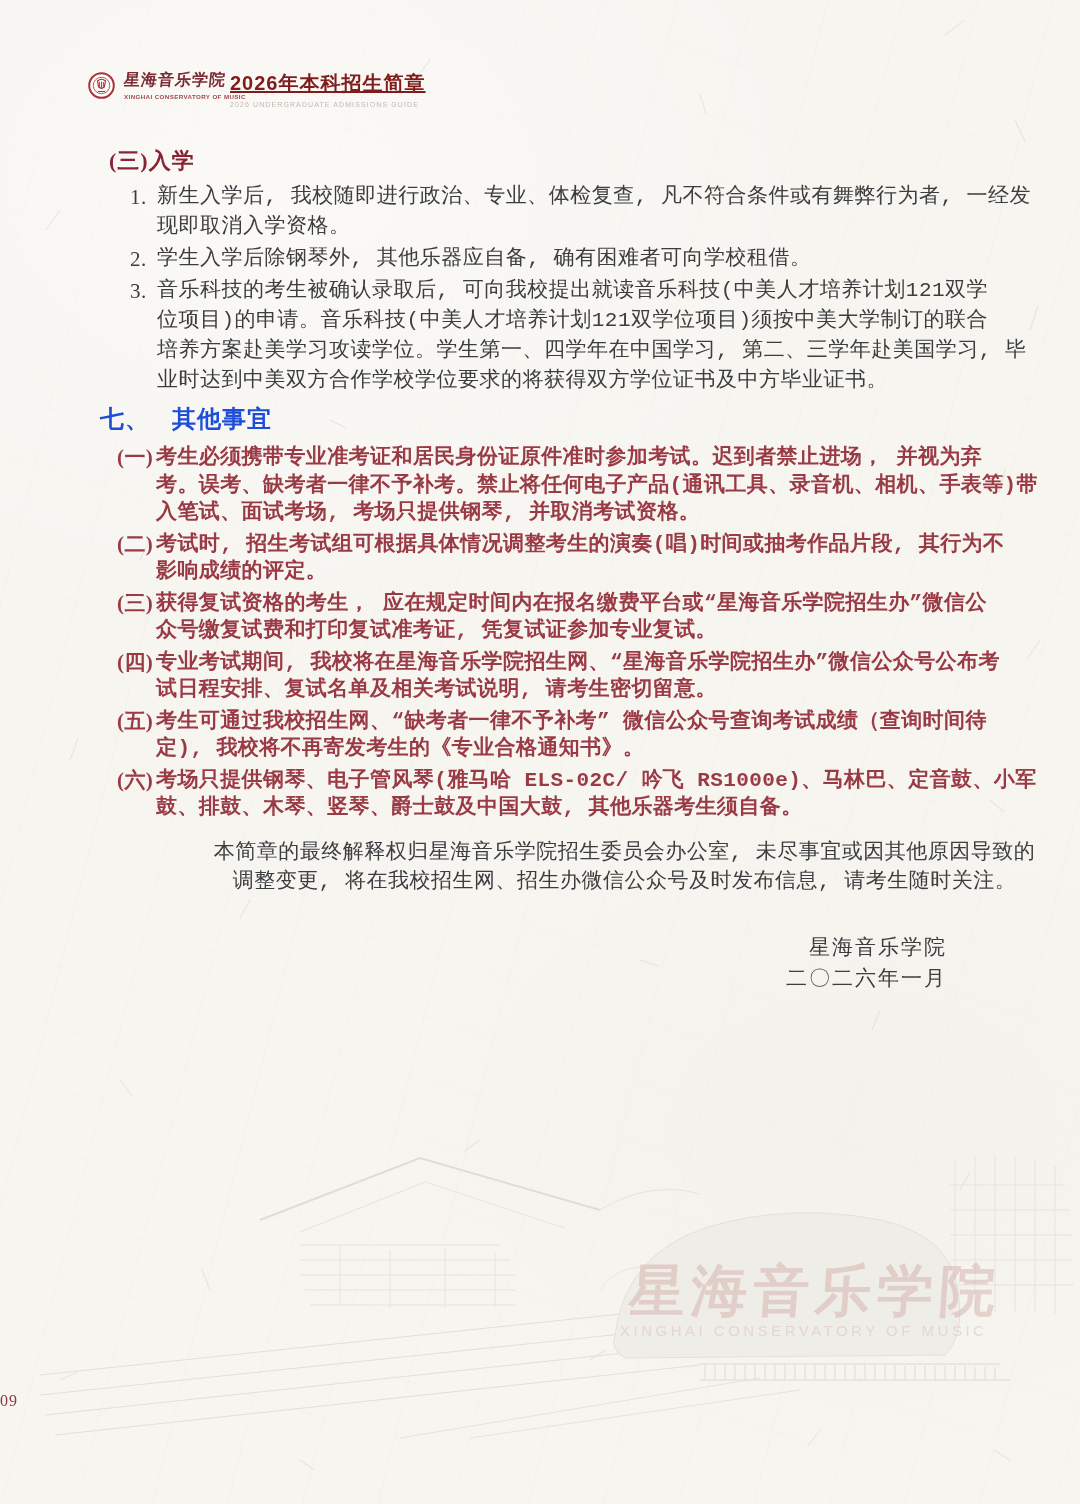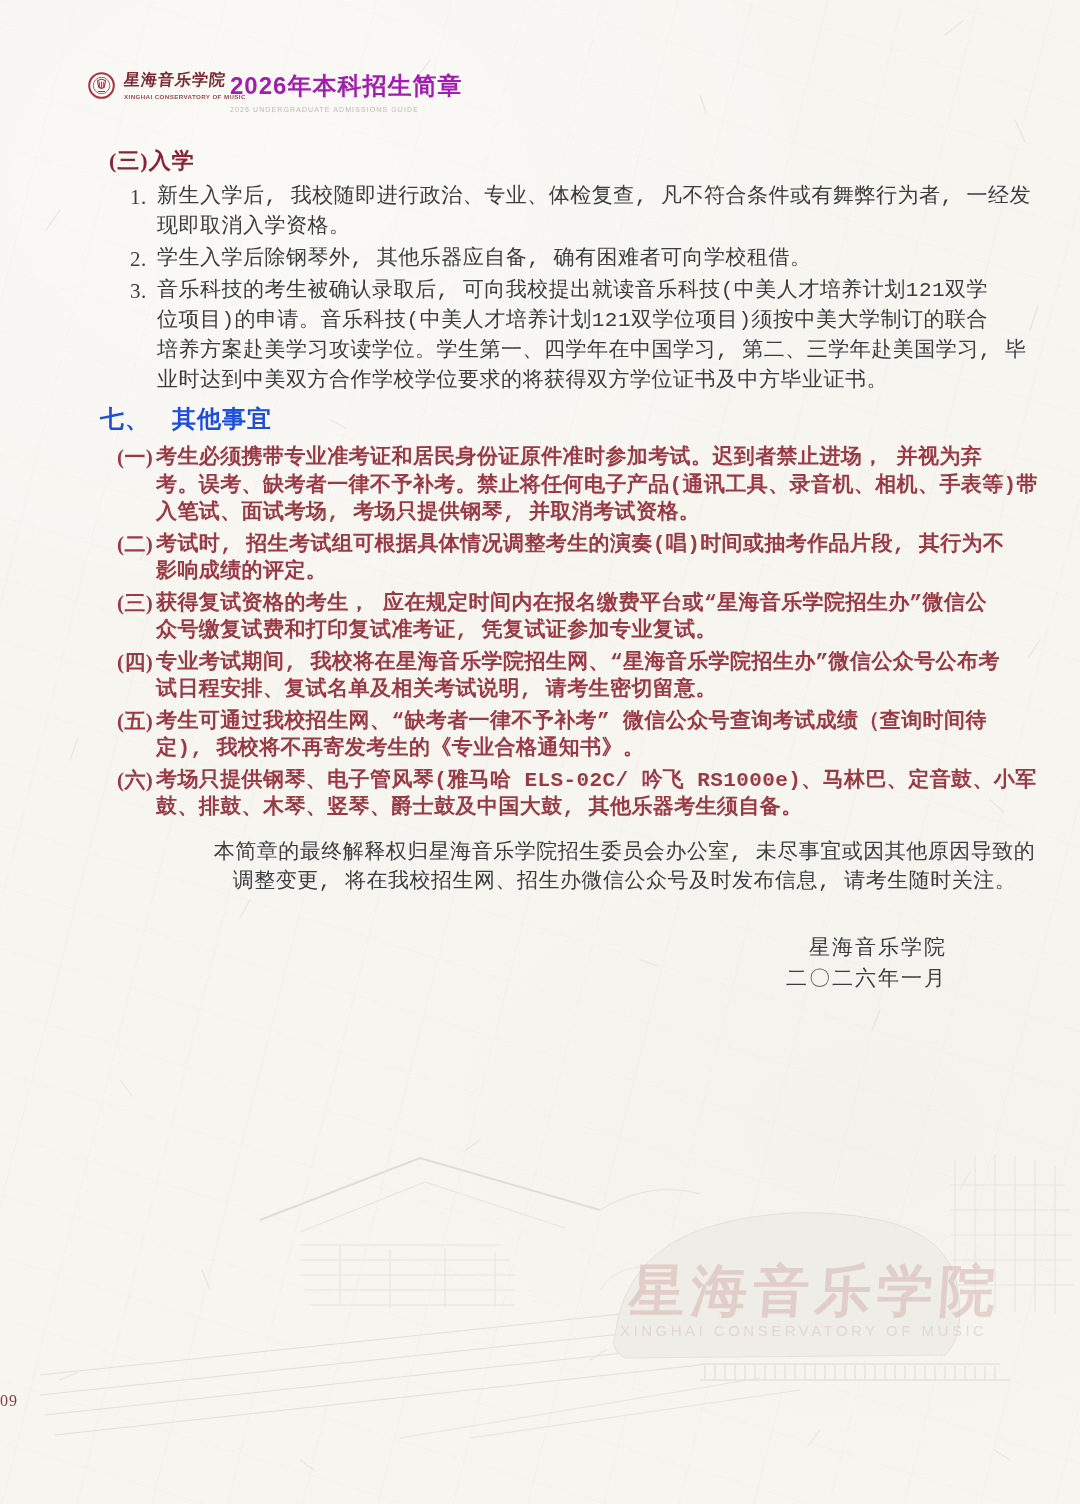--- a/index.html
+++ b/index.html
@@ -14,21 +14,21 @@
     font-family:"Liberation Serif","DejaVu Serif",serif;
   }
   .fiber{position:absolute;left:0;top:0;pointer-events:none;}
   
   .header{position:absolute;top:70px;left:88px;display:flex;align-items:flex-start;}
   .seal{width:27px;height:27px;margin-top:2px;flex:none;}
   .logo-text{margin-left:9px;width:92px;flex:none;}
   .logo-zh{font-size:16px;font-weight:bold;color:#7c2a33;letter-spacing:1px;white-space:nowrap;transform:skewX(-6deg);}
   .logo-en{font-size:6.2px;color:#9c4a50;letter-spacing:.4px;margin-top:2px;white-space:nowrap;font-family:"Liberation Sans",sans-serif;font-weight:bold;}
   .title-block{margin-left:14px;padding-left:0;}
-  .title-zh{font-size:24px;font-weight:bold;color:#a21caf;letter-spacing:1px;white-space:nowrap;font-family:"Liberation Sans","DejaVu Sans",sans-serif;}
+  .title-zh{font-size:20px;font-weight:bold;color:#7f1d1d;letter-spacing:1px;white-space:nowrap;font-family:"Liberation Sans","DejaVu Sans",sans-serif;text-decoration:underline;}
   .title-en{font-size:7px;color:#bcb9b3;letter-spacing:1.1px;margin-top:4px;white-space:nowrap;font-family:"Liberation Sans",sans-serif;}
   
   .main{position:absolute;top:148px;left:0;width:1080px;padding-left:12px;}
   .ln{white-space:nowrap;font-family:Liberation Mono, monospace;}
   .h-sub{margin-left:97px;font-size:22px;line-height:26px;font-weight:bold;color:#882433;letter-spacing:1px;margin-bottom:8px;}
   .list-gray{margin-left:118px;}
   .g-item{position:relative;padding-left:27px;font-size:21px;line-height:30px;color:#3d3d40;letter-spacing:.5px;margin-bottom:2px;}
   .g-item .marker{position:absolute;left:0;top:0;}
   .h-seven{margin-left:88px;margin-top:8px;margin-bottom:10px;font-size:24px;line-height:30px;font-weight:bold;color:#1d4ed8;letter-spacing:1px;}
   .h-seven .h-num{margin-right:22px;}

